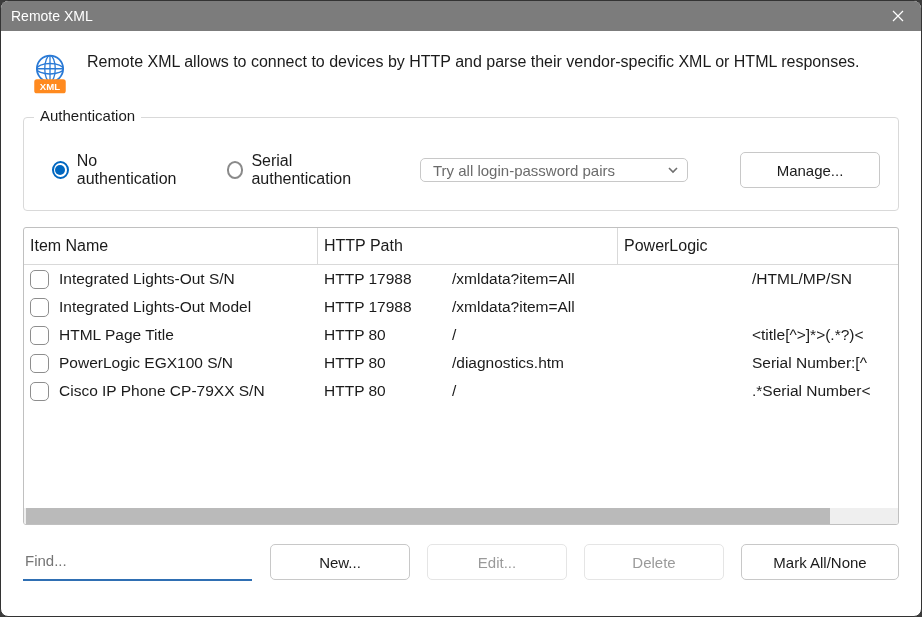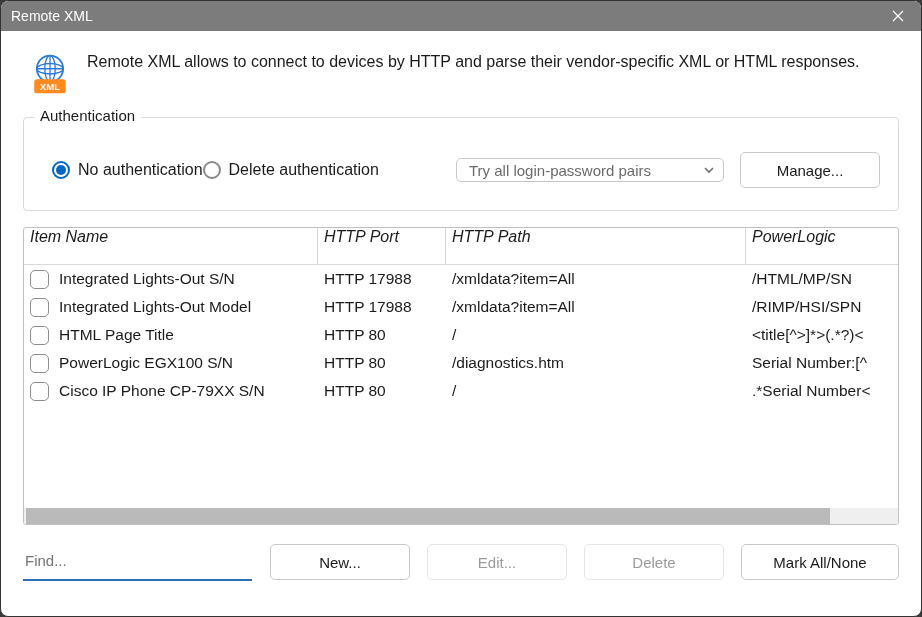--- a/index.html
+++ b/index.html
@@ -45,21 +45,21 @@
   .intro-text{font-size:16px;line-height:1.35;}
   
   .groupbox{
     border:1px solid var(--border);border-radius:4px;
     position:relative;padding:34px 18px 22px 28px;margin-top:12px;
   }
   .groupbox .legend{
     position:absolute;top:-11px;left:10px;background:var(--bg);
     padding:0 6px;font-size:15px;color:var(--fg);
   }
-  .auth-row{display:flex;align-items:center;}
+  .auth-row{display:flex;align-items:center;gap:36px;}
   .radio{display:flex;align-items:center;gap:8px;font-size:16px;}
   .radio .outer{
     width:18px;height:18px;border-radius:50%;box-sizing:border-box;
     border:2px solid var(--accent);display:flex;align-items:center;justify-content:center;
   }
   .radio .inner{width:10px;height:10px;border-radius:50%;background:var(--accent);}
   .radio.unchecked .outer{border-color:#8a8a8a;}
   .combo{
     flex:0 0 268px;height:24px;box-sizing:border-box;
     border:1px solid var(--field-border);border-radius:5px;background:var(--bg);
@@ -79,21 +79,21 @@
   .listbox{
     border:1px solid var(--border-strong);border-radius:3px;margin-top:16px;
     display:flex;flex-direction:column;height:298px;box-sizing:border-box;
     overflow:hidden;
   }
   .lb-header{
     display:flex;height:36px;align-items:center;font-size:16px;color:var(--fg);
     border-bottom:1px solid var(--border);
   }
   .lb-header .hcell{box-sizing:border-box;padding:0 0 0 6px;border-right:1px solid var(--border);
-    height:100%;display:flex;white-space:nowrap;overflow:hidden;font-style:italic;}
+    height:100%;display:flex;align-items:center;white-space:nowrap;overflow:hidden;}
   .lb-header .hcell:last-child{border-right:none;}
   .lb-rows{flex:1;overflow:hidden;}
   .row{display:flex;height:28px;align-items:center;font-size:15.5px;}
   .cell{box-sizing:border-box;padding:0 0 0 6px;white-space:nowrap;overflow:hidden;}
   
   .c-name {flex:0 0 294px;}
   .c-port {flex:0 0 128px;}
   .c-path {flex:0 0 300px;}
   .c-expr {flex:1 1 auto;min-width:0;}
   .row .c-name{display:flex;align-items:center;gap:10px;}
@@ -149,21 +149,21 @@
 
         <label class="radio">
           <span class="outer">
               <span class="inner"></span>
             </span>
           <span>No authentication</span>
         </label>
 
         <label class="radio unchecked">
           <span class="outer"></span>
-          <span>Delete authentication</span>
+          <span>Serial authentication</span>
         </label>
 
         <div class="combo">
           <span class="label">Try all login-password pairs</span>
           <svg width="12" height="12" viewBox="0 0 12 12">
               <path d="M2 4 L6 8 L10 4"></path>
             </svg>
         </div>
 
         <div class="btn">
@@ -171,23 +171,20 @@
         </div>
 
       </div>
     </div>
 
     <div class="listbox">
       <div class="lb-header">
         <div class="hcell c-name">
             <span>Item Name</span>
           </div>
-        <div class="hcell c-port">
-            <span>HTTP Port</span>
-          </div>
         <div class="hcell c-path">
             <span>HTTP Path</span>
           </div>
         <div class="hcell c-expr">
             <span>PowerLogic</span>
           </div>
       </div>
       <div class="lb-rows" id="lb-rows">
           <div class="row">
             <div class="cell c-name">
@@ -198,21 +195,20 @@
             <div class="cell c-path">/xmldata?item=All</div>
             <div class="cell c-expr">/HTML/MP/SN</div>
           </div>
           <div class="row">
             <div class="cell c-name">
               <span class="chk"></span>
               <span>Integrated Lights-Out Model</span>
             </div>
             <div class="cell c-port">HTTP 17988</div>
             <div class="cell c-path">/xmldata?item=All</div>
-            <div class="cell c-expr">/RIMP/HSI/SPN</div>
           </div>
           <div class="row">
             <div class="cell c-name">
               <span class="chk"></span>
               <span>HTML Page Title</span>
             </div>
             <div class="cell c-port">HTTP 80</div>
             <div class="cell c-path">/</div>
             <div class="cell c-expr">&lt;title[^&gt;]*&gt;(.*?)&lt;</div>
           </div>

